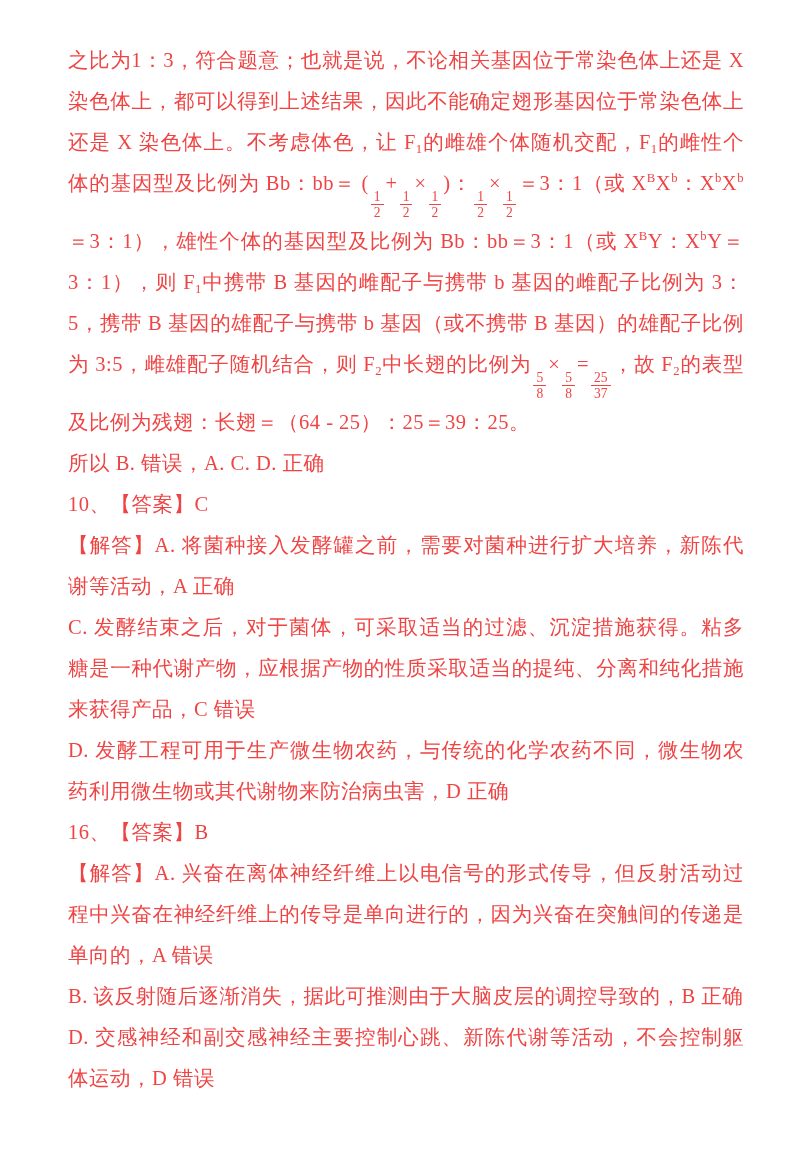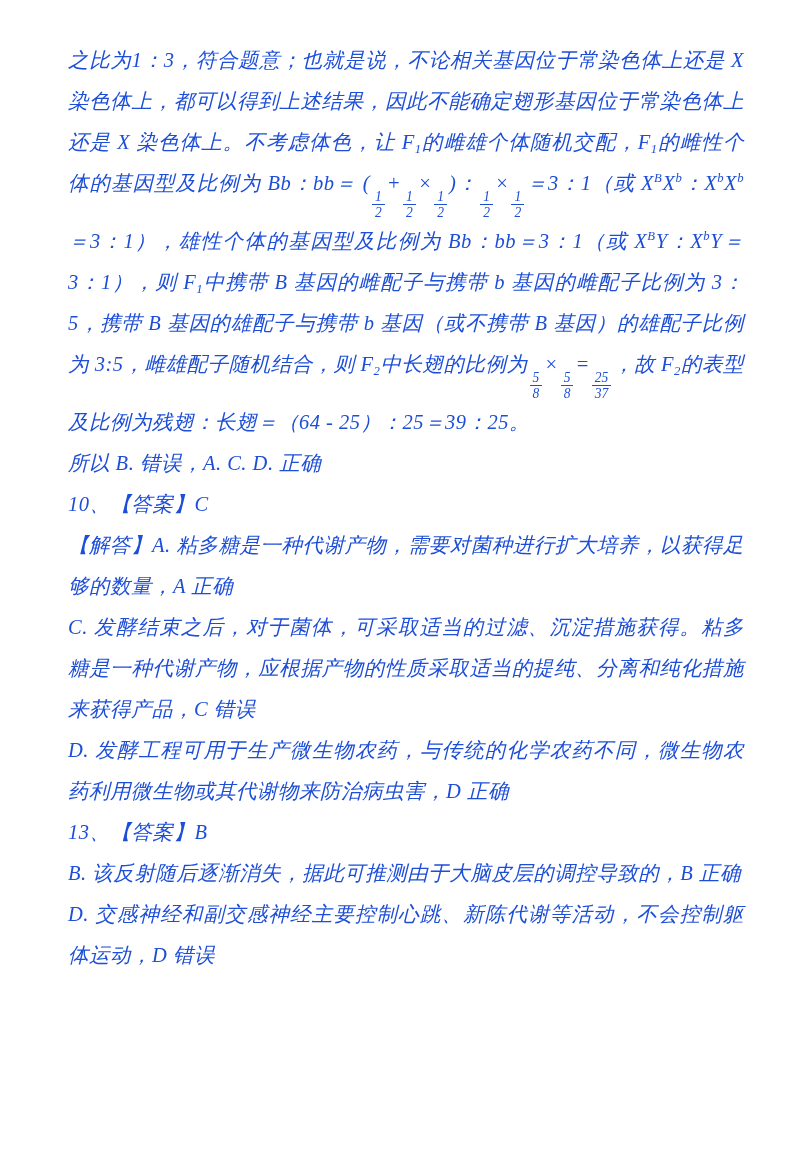--- a/index.html
+++ b/index.html
@@ -48,21 +48,21 @@
     border-bottom: 1.5px solid currentColor;
     padding: 0 3px;
   }
   .frac .den {
     padding: 0 3px;
   }
 </style>
 </head>
 <body style="background: rgb(255, 255, 255);">
 
-<div class="page" style="color: #1d4ed8; font-style: italic;">
+<div class="page" style="color: #ef4444;">
   <p class="para">之比为1：3，符合题意；也就是说，不论相关基因位于常染色体上还是 X 染色体上，都可以得到上述结果，因此不能确定翅形基因位于常染色体上还是 X 染色体上。不考虑体色，让 F<sub>1</sub>的雌雄个体随机交配，F<sub>1</sub>的雌性个体的基因型及比例为 Bb：bb＝ (<span class="frac">
         <span class="num">1</span>
         <span class="den">2</span>
       </span>+<span class="frac">
         <span class="num">1</span>
         <span class="den">2</span>
       </span>×<span class="frac">
         <span class="num">1</span>
         <span class="den">2</span>
       </span>)：<span class="frac">
@@ -76,20 +76,21 @@
         <span class="den">8</span>
       </span>×<span class="frac">
         <span class="num">5</span>
         <span class="den">8</span>
       </span>=<span class="frac">
         <span class="num">25</span>
         <span class="den">37</span>
       </span>，故 F<sub>2</sub>的表型及比例为残翅：长翅＝（64 - 25）：25＝39：25。</p>
   <p class="para">所以 B. 错误，A. C. D. 正确</p>
   <p class="para">10、【答案】C</p>
-  <p class="para">【解答】A. 粘多糖是一种代谢产物，需要对菌种进行扩大培养，以获得足够的数量，A 正确</p>
+  <p class="para">【解答】A. 将菌种接入发酵罐之前，需要对菌种进行扩大培养，新陈代谢等活动，A 正确</p>
   <p class="para">C. 发酵结束之后，对于菌体，可采取适当的过滤、沉淀措施获得。粘多糖是一种代谢产物，应根据产物的性质采取适当的提纯、分离和纯化措施来获得产品，C 错误</p>
   <p class="para">D. 发酵工程可用于生产微生物农药，与传统的化学农药不同，微生物农药利用微生物或其代谢物来防治病虫害，D 正确</p>
-  <p class="para">13、【答案】B</p>
+  <p class="para">16、【答案】B</p>
+  <p class="para">【解答】A. 兴奋在离体神经纤维上以电信号的形式传导，但反射活动过程中兴奋在神经纤维上的传导是单向进行的，因为兴奋在突触间的传递是单向的，A 错误</p>
   <p class="para">B. 该反射随后逐渐消失，据此可推测由于大脑皮层的调控导致的，B 正确</p>
   <p class="para">D. 交感神经和副交感神经主要控制心跳、新陈代谢等活动，不会控制躯体运动，D 错误</p>
 
 </div>
 
 </body></html>

